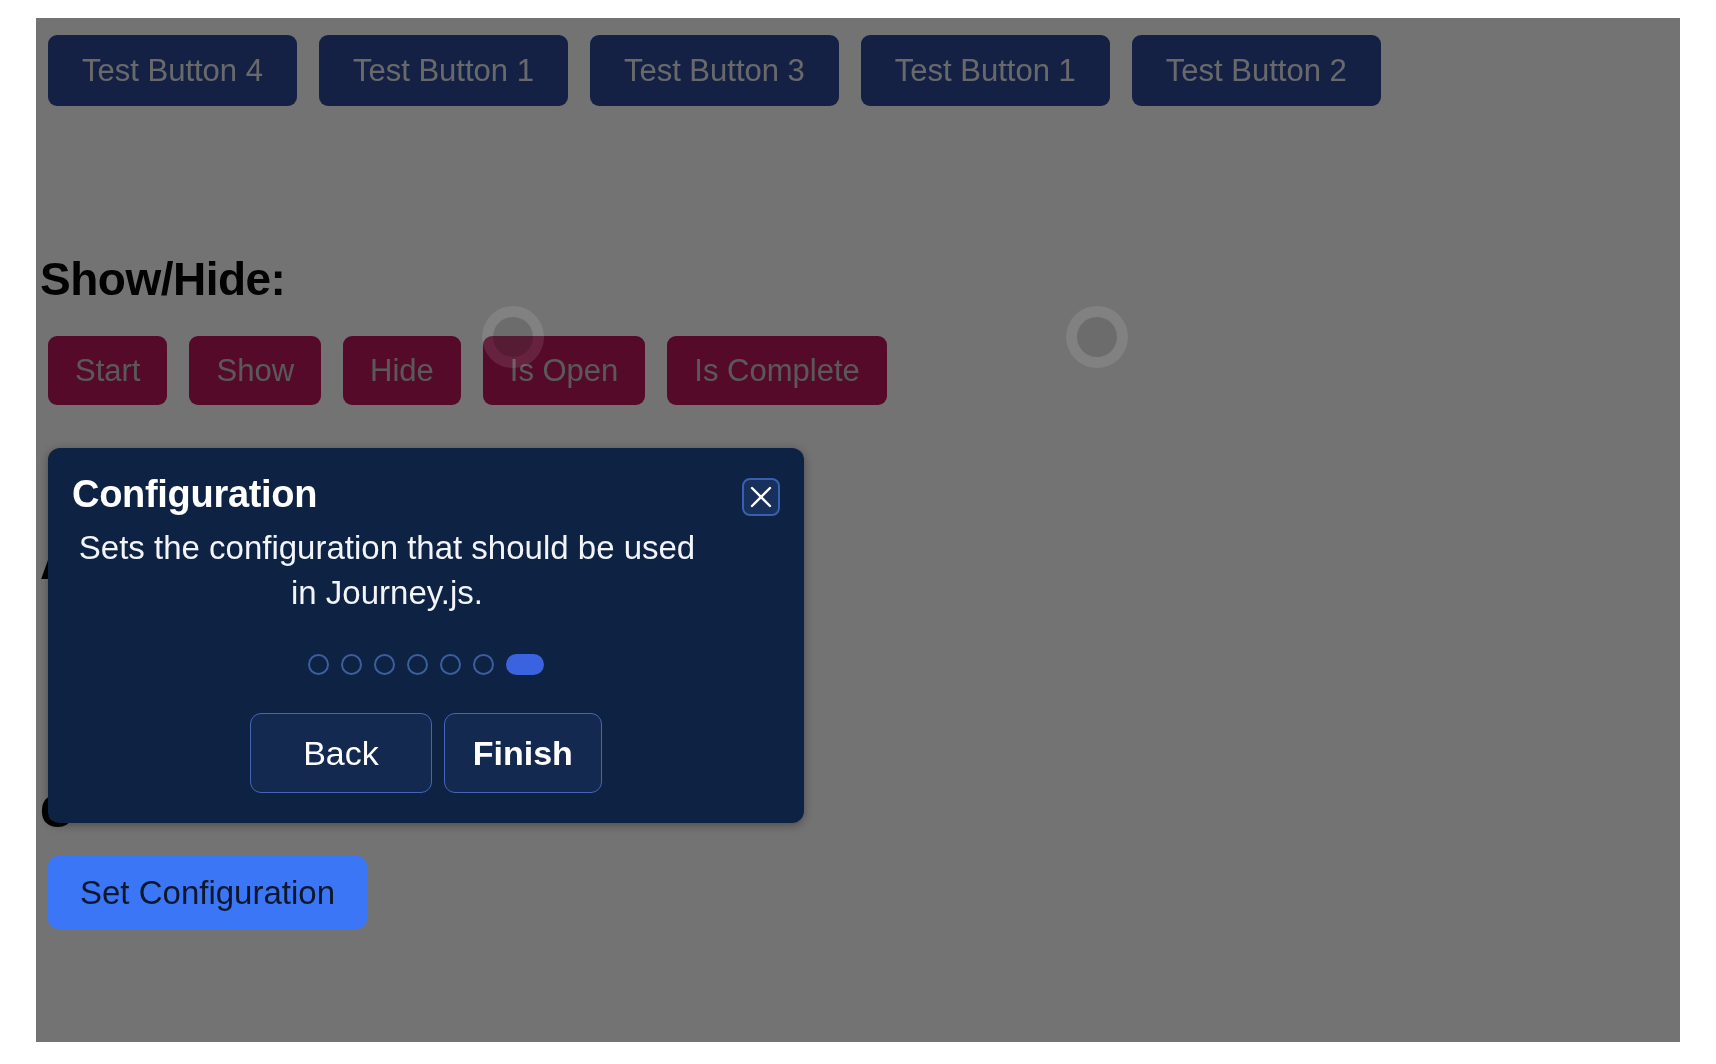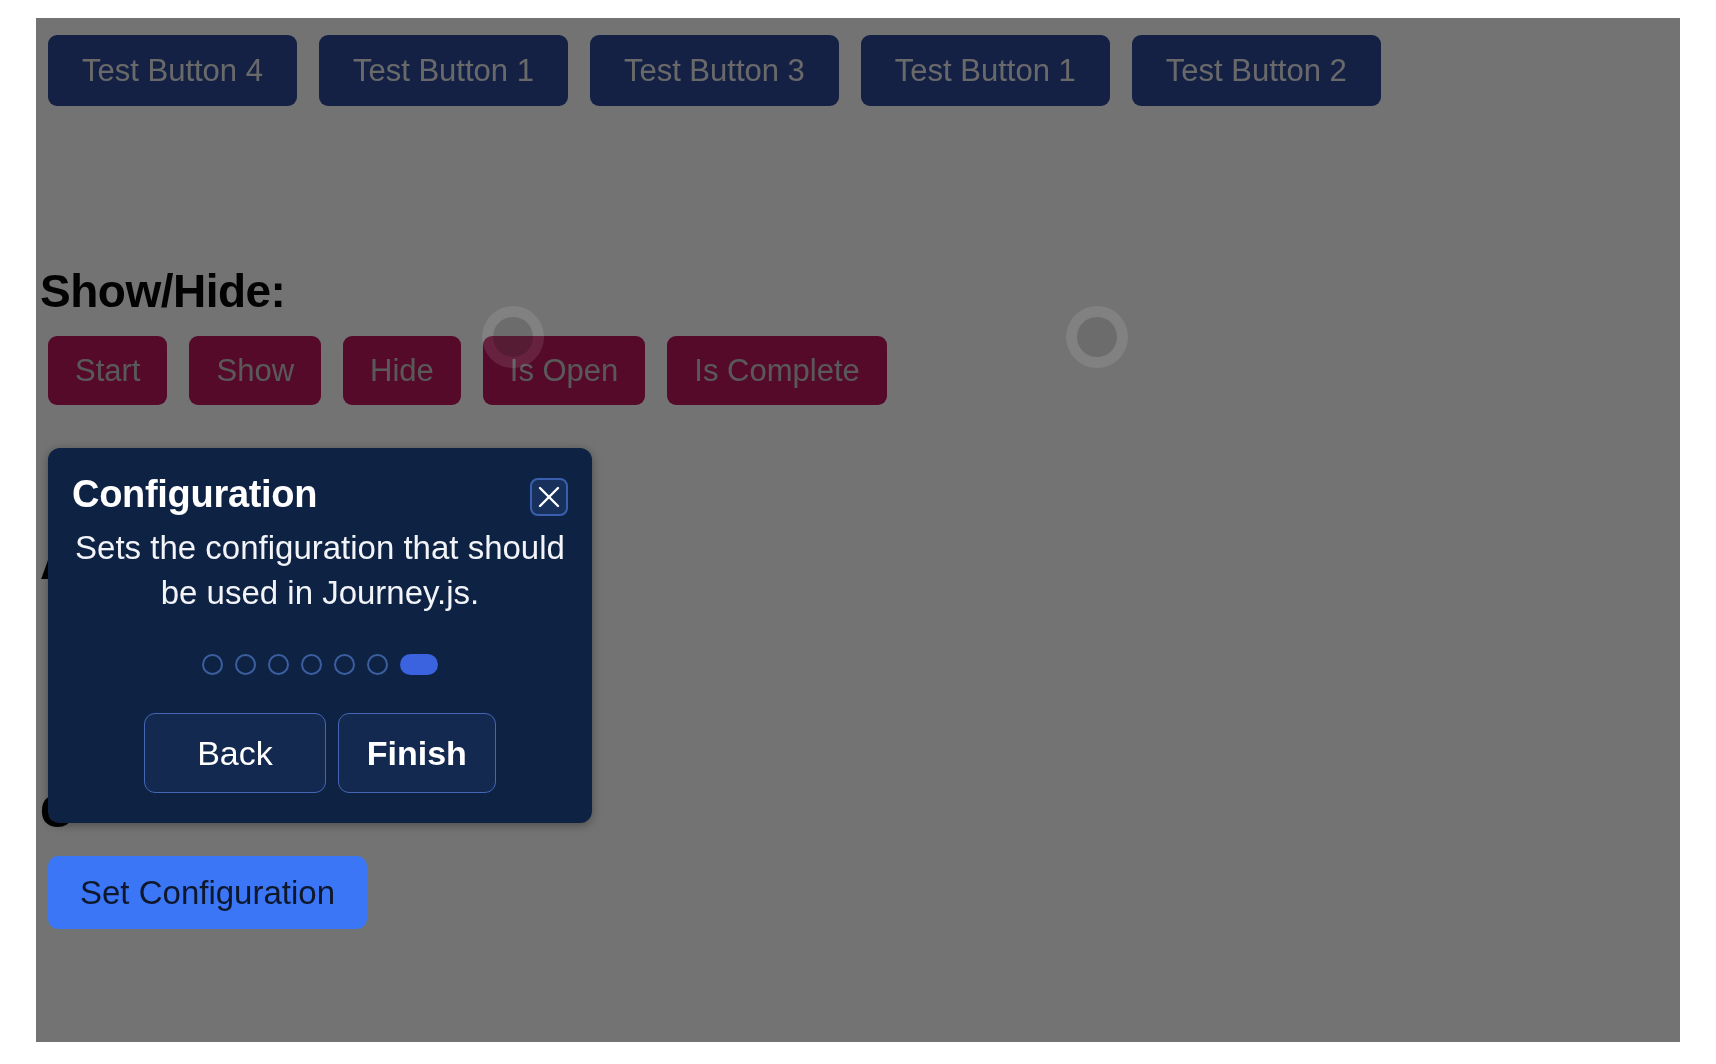--- a/index.html
+++ b/index.html
@@ -66,21 +66,21 @@
   .section-heading {
     position: absolute;
     font-family: "Liberation Sans", sans-serif;
     font-weight: bold;
     font-size: 46px;
     color: #050505;
     letter-spacing: -0.5px;
     white-space: nowrap;
   }
 
-  #heading-showhide { left: 4px; top: 208px; }
+  #heading-showhide { left: 4px; top: 196px; }
 
   
   #heading-hidden-a { left: 4px; top: 480px; }
   #heading-hidden-c { left: 4px; top: 728px; }
 
   
   .control-row {
     position: absolute;
     left: 12px;
     top: 318px;
@@ -140,21 +140,21 @@
     white-space: nowrap;
     cursor: pointer;
     z-index: 40;
   }
 
   
   #journey-dialog {
     position: absolute;
     left: 48px;
     top: 448px;
-    width: 544px;
+    width: 756px;
     background: #0e2244;
     border-radius: 12px;
     box-sizing: border-box;
     padding: 26px 24px 30px 24px;
     z-index: 50;
     box-shadow: 0 2px 10px rgba(0,0,0,0.35);
   }
 
   #dialog-header {
     display: flex;

